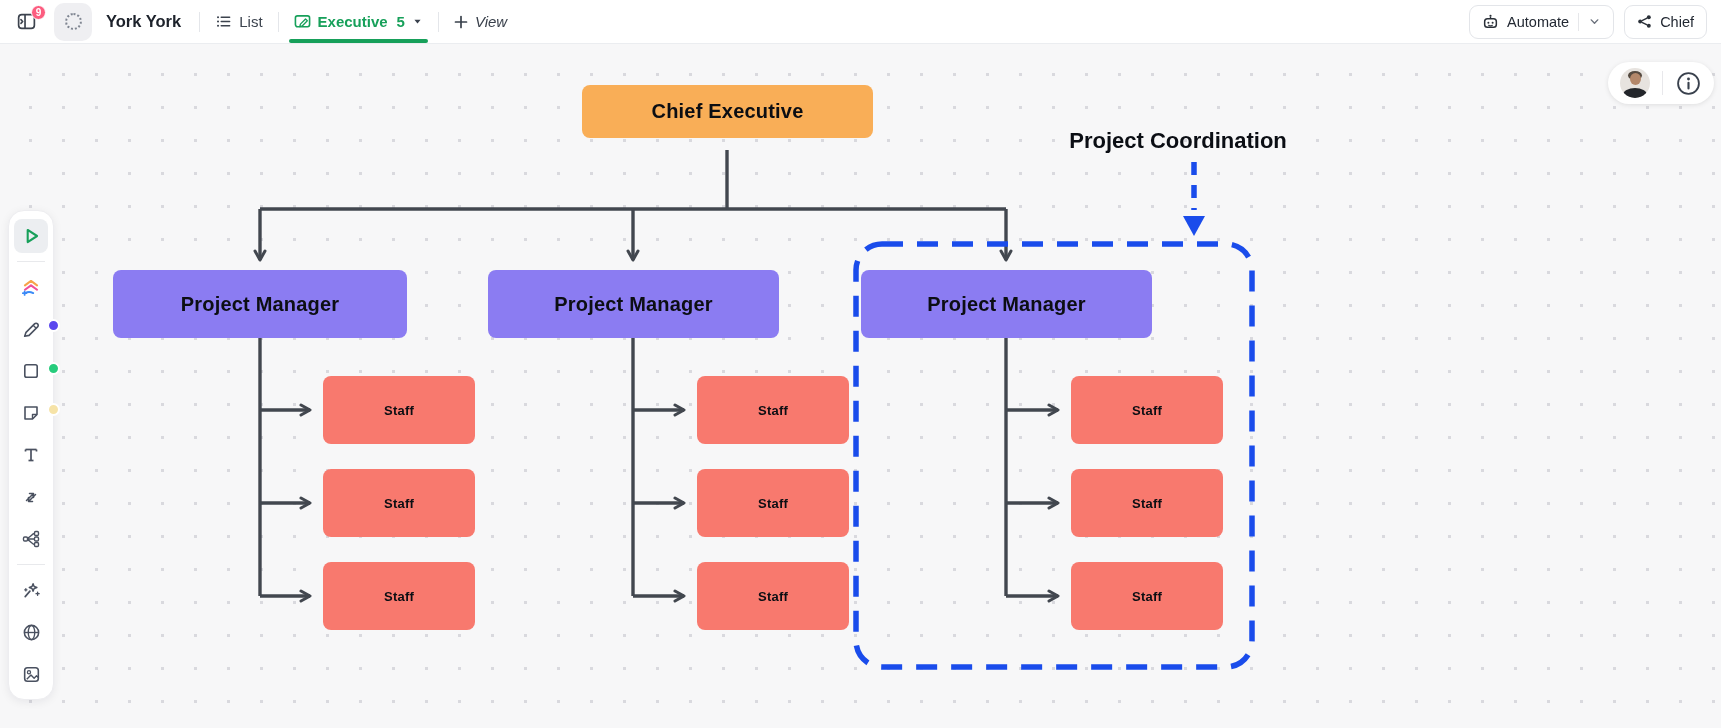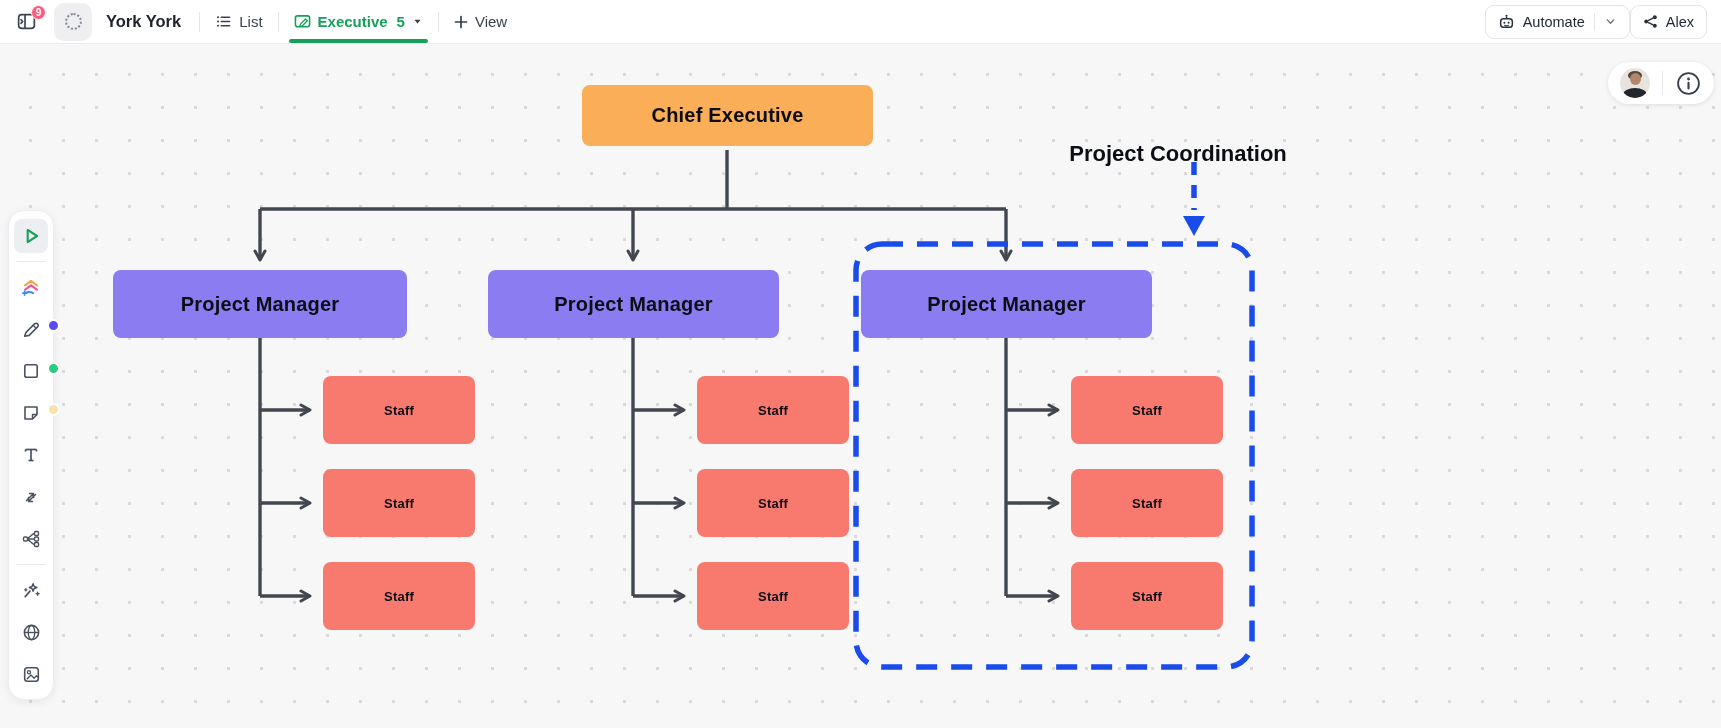--- a/index.html
+++ b/index.html
@@ -20,40 +20,40 @@
   .spinner { width:17px; height:17px; border:2px dotted #7f8591; border-radius:50%; }
   .title { font-size:16.5px; font-weight:700; color:#1d222b; margin:0 8px 0 4px; white-space:nowrap; }
   .vdiv { width:1px; height:20px; background:#e4e6ea; }
   .tab { display:flex; align-items:center; gap:7px; height:100%; padding:0 5px;
     font-size:15px; color:#3c434e; position:relative; white-space:nowrap; cursor:pointer; }
   .tab.active { color:#17a05a; font-weight:700; }
   .tab.active::after { content:""; position:absolute; left:0; right:0; bottom:0; height:4px;
     background:#17a05a; border-radius:3px; }
   .tab .count { color:#17a05a; font-weight:700; margin-left:2px; }
   .addview { display:flex; align-items:center; gap:7px; font-size:15px; color:#39404b;
-    padding:0 5px; white-space:nowrap; cursor:pointer; }
-  .hright { display:flex; align-items:center; }
+    padding:0 5px; white-space:nowrap; cursor:pointer;font-style:italic; }
+  .hright { display:flex; align-items:center; gap:10px; }
   .btn { display:flex; align-items:center; gap:8px; height:34px; border:1px solid #e3e5e9;
     border-radius:9px; background:#fff; padding:0 12px; font-size:14.5px; color:#232933;
     white-space:nowrap; cursor:pointer; }
   .btn .sep { width:1px; height:18px; background:#e6e7ea; margin:0 1px; }
 
   
   .canvas { position:relative; flex:1; background:#f7f7f8; overflow:hidden;
     background-image:radial-gradient(circle, #d9d9de 1.7px, transparent 1.9px);
     background-size:33px 33px; background-position:14px 14px; }
   svg.connectors { position:absolute; left:0; top:0; width:1721px; height:684px; }
 
   .node { position:absolute; display:flex; align-items:center; justify-content:center;
     border-radius:8px; font-weight:700; color:#0c0e13; letter-spacing:.2px; }
   .node.root  { background:#f9ae57; font-size:20px; }
   .node.mgr   { background:#8b7cf2; font-size:20px; }
   .node.staff { background:#f8796e; font-size:13px; }
 
-  .annotation { position:absolute; left:1028px; top:97px; width:300px; text-align:center;
+  .annotation { position:absolute; left:1028px; top:84px; width:300px; text-align:center;
     font-size:22px; font-weight:700; color:#0b0e14; }
 
   
   .tools { position:absolute; left:8px; top:166px; width:46px; height:490px; background:#fff;
     border:1px solid #ededf0; border-radius:16px; box-shadow:0 2px 10px rgba(20,20,40,.07);
     display:flex; flex-direction:column; align-items:center; padding:8px 0; gap:8px; }
   .tool { width:34px; height:34px; border-radius:8px; display:flex; align-items:center;
     justify-content:center; cursor:pointer; flex:0 0 auto; }
   .tool.active { background:#eceef1; }
   .tdiv { width:28px; height:1px; background:#e8e9ec; flex:0 0 auto; }
@@ -148,21 +148,21 @@
         </svg>
       </div>
       <div class="btn">
         <svg width="15" height="15" viewBox="0 0 16 16">
           <circle cx="12.6" cy="3.4" r="2.1" fill="#2a3038"></circle>
           <circle cx="3.4" cy="8" r="2.1" fill="#2a3038"></circle>
           <circle cx="12.6" cy="12.6" r="2.1" fill="#2a3038"></circle>
           <line x1="5.3" y1="7" x2="10.8" y2="4.3" stroke="#2a3038" stroke-width="1.5"></line>
           <line x1="5.3" y1="9" x2="10.8" y2="11.7" stroke="#2a3038" stroke-width="1.5"></line>
         </svg>
-        <span>Alex</span>
+        <span>Chief</span>
       </div>
     </div>
   </header>
 
   <div class="canvas">
 
     <svg class="connectors" viewBox="0 0 1721 684">
       <defs>
         <marker id="ah" markerUnits="userSpaceOnUse" markerWidth="16" markerHeight="16" refX="11" refY="7" orient="auto">
           <path d="M2,2 L11,7 L2,12" fill="none" stroke="#42474F" stroke-width="3" stroke-linecap="round" stroke-linejoin="round"></path>
@@ -193,21 +193,21 @@
       </g>
 
       <rect x="856" y="200" width="396" height="423" rx="26" fill="none" stroke="#1A4CEB" stroke-width="5.5" stroke-dasharray="21 14"></rect>
 
       <g>
         <path d="M1194,118 V166" fill="none" stroke="#1A4CEB" stroke-width="5.5" stroke-dasharray="13 10"></path>
         <path d="M1183,172 h22 l-11,20 z" fill="#1A4CEB"></path>
       </g>
     </svg>
 
-    <div class="node root" style="left:582px; top:41px; width:291px; height:61px;">Chief Executive</div>
+    <div class="node root" style="left:582px; top:41px; width:291px; height:53px;">Chief Executive</div>
 
     <div class="node mgr" style="left:113px; top:226px; width:294px; height:68px;">Project Manager</div>
     <div class="node mgr" style="left:488px; top:226px; width:291px; height:68px;">Project Manager</div>
     <div class="node mgr" style="left:861px; top:226px; width:291px; height:68px;">Project Manager</div>
 
     <div class="node staff" style="left:323px; top:332px; width:152px; height:68px;">Staff</div>
     <div class="node staff" style="left:323px; top:425px; width:152px; height:68px;">Staff</div>
     <div class="node staff" style="left:323px; top:518px; width:152px; height:68px;">Staff</div>
 
     <div class="node staff" style="left:697px; top:332px; width:152px; height:68px;">Staff</div>

